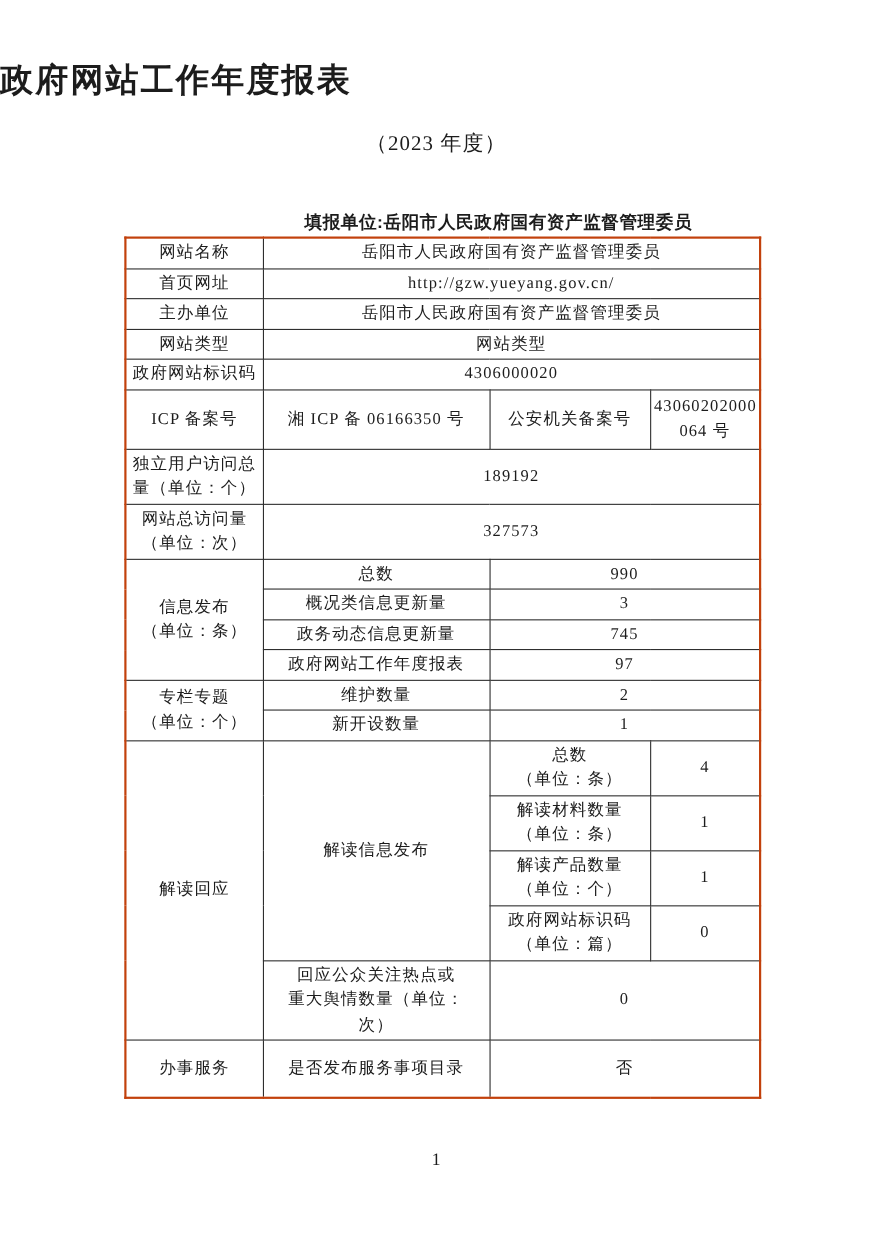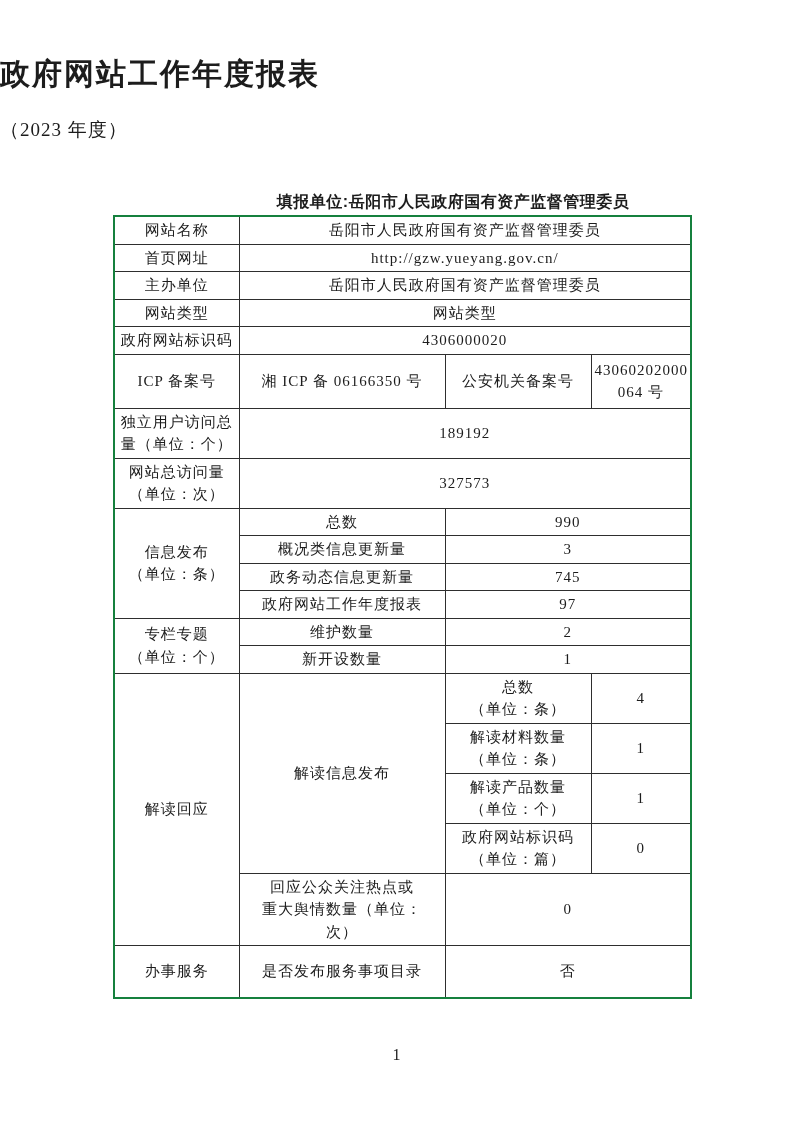--- a/index.html
+++ b/index.html
@@ -16,41 +16,41 @@
     padding-top: 56px;
     text-align: left;
     font-family: "Liberation Sans", sans-serif;
     font-weight: bold;
     font-size: 30px;
     letter-spacing: 2px;
     line-height: 1.2;
   }
   .doc-subtitle {
     margin-top: 25px;
-    text-align: left;
+    text-align: center;
     font-family: "Liberation Serif", serif;
     font-size: 19px;
     letter-spacing: 1px;
   }
   .reporting-unit {
     margin: 49px 0 2px 113px;
     font-family: "Liberation Sans", sans-serif;
     font-weight: bold;
     font-size: 16px;
     letter-spacing: 0.5px;
     text-align: center;
   }
   table.report {
     border-collapse: collapse;
     margin-left: 113px;
     width: 577px;
     table-layout: fixed;
     font-family: "Liberation Serif", serif;
     font-size: 15px;
-    border: 2px solid #15803d;
+    border: 2px solid #c2410c;
   }
   table.report td {
     border: 1px solid #2e2e2e;
     text-align: center;
     vertical-align: middle;
     white-space: pre-line;
     padding: 2px 3px;
     letter-spacing: 1px;
     line-height: 1.5;
     overflow: hidden;

